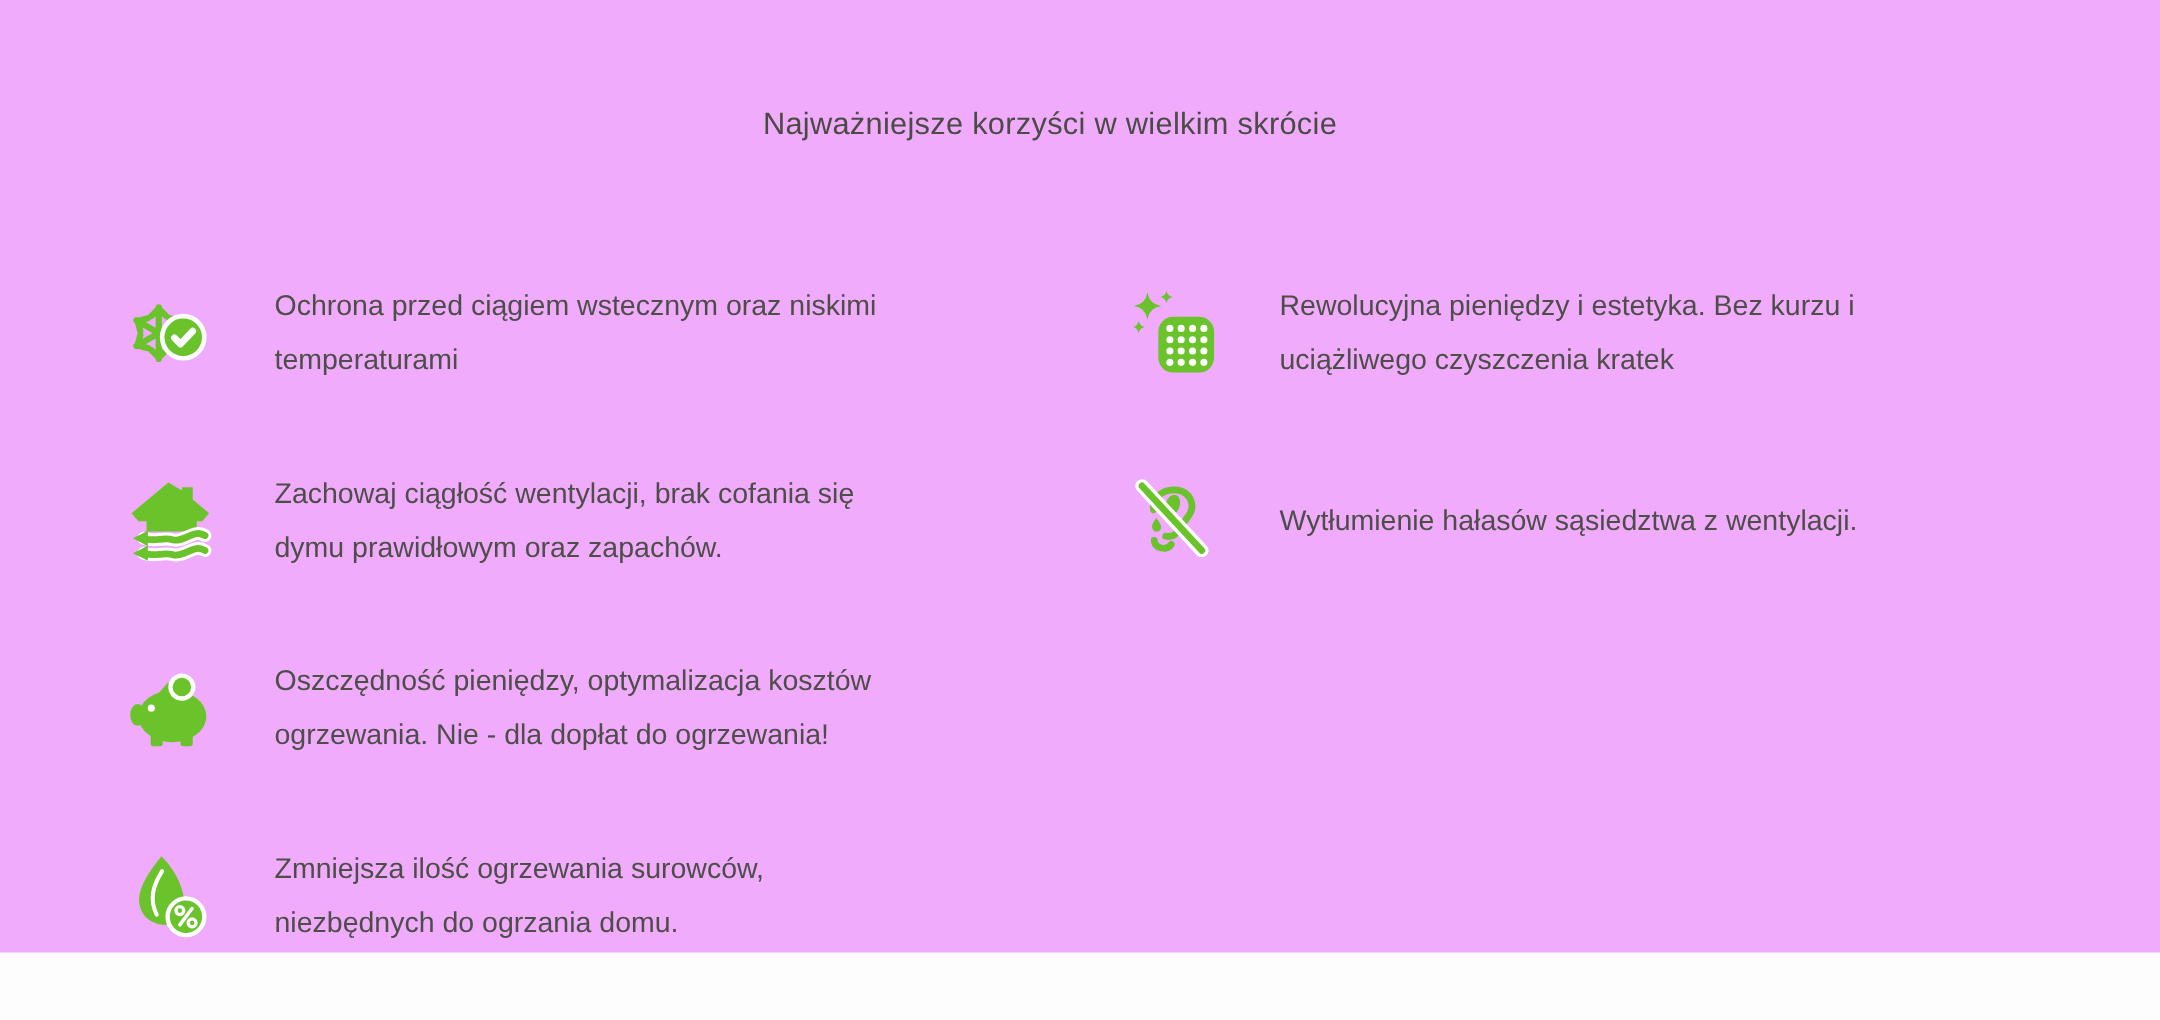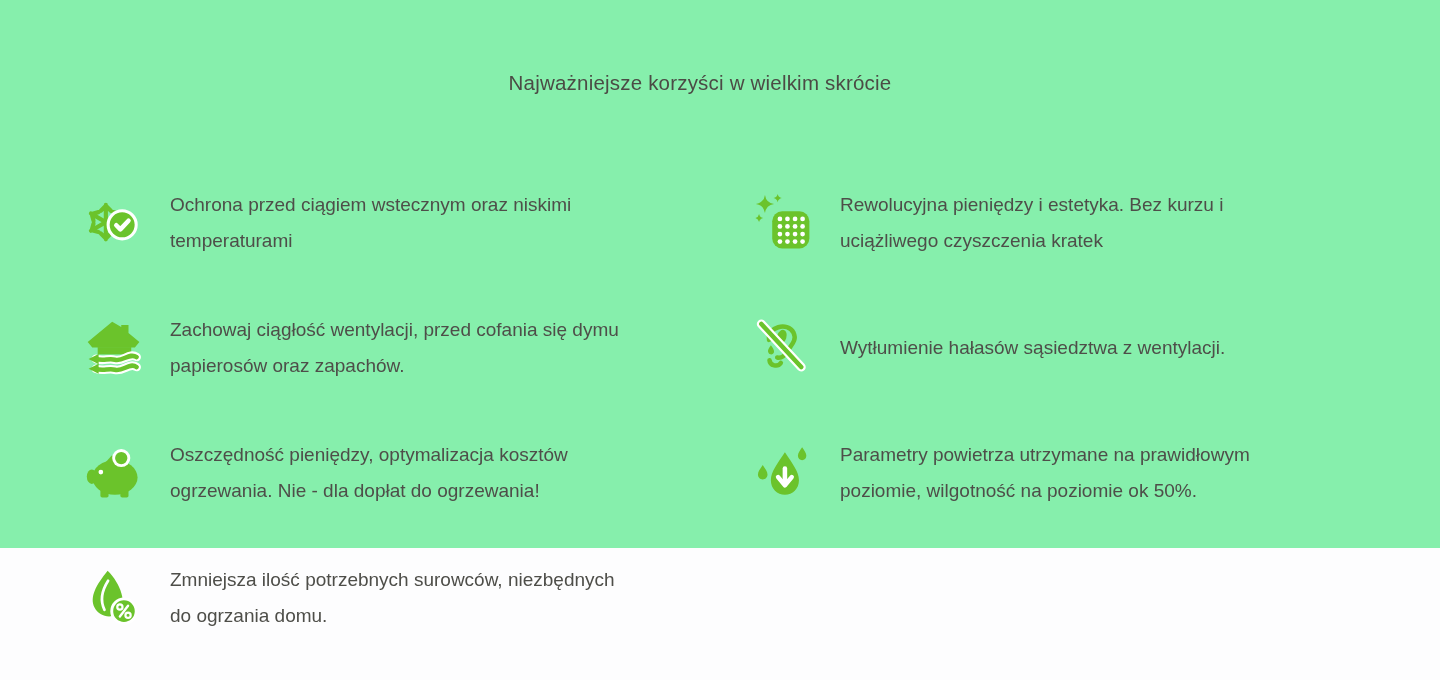--- a/index.html
+++ b/index.html
@@ -2,39 +2,39 @@
 <html style="--accent: #6bc32b; --title-color: #4b4b45; --text-color: #4e4e49;"><head>
 <meta charset="utf-8">
 <style>
   * { margin:0; padding:0; box-sizing:border-box; }
   html,body { width:1440px; height:680px; }
   body {
     font-family: "Liberation Sans", sans-serif;
     background: #fdfdfe;
     overflow: hidden;
   }
-  .canvas { position:relative; width:1440px; height:548px; background:#86efac; }
+  .canvas { position:relative; width:1440px; height:635px; background:#f0abfc; }
 
   .title {
     position:absolute; top:71px; left:0; width:1400px;
     text-align:center;
     font-size:20.5px; letter-spacing:0.2px;
     color: var(--title-color, #4b4b45);
   }
 
   .grid {
     position:absolute; top:160px; left:85px;
     display:grid;
     grid-template-columns: 535px 535px;
     grid-template-rows: repeat(4, 125px);
     grid-auto-flow: column;
     column-gap: 135px;
   }
 
-  .item { display:flex; align-items:center; gap:27px; }
+  .item { display:flex; align-items:center; gap:40px; }
 
   .icon {
     width:58px; height:58px; flex:0 0 58px;
     color: var(--accent, #6bc32b);
   }
   .icon svg { width:58px; height:58px; display:block; }
 
   .text {
     max-width:450px;
     font-size:19px; line-height:36px;
@@ -74,21 +74,21 @@
           <path fill="currentColor" d="M30 3 L3 25.5 L8 31.5 L55 31.5 L60 25.5 L48 15.5 L48 6.5 L40 6.5 L40 8.9 Z"></path>
           <rect x="14" y="31" width="37" height="8" fill="currentColor"></rect>
           <path d="M57 42 C49 36.5 42 47.5 33 45 C26 43 20 47 12 44" fill="none" stroke="#fff" stroke-width="9.5" stroke-linecap="round"></path>
           <path d="M57 42 C49 36.5 42 47.5 33 45 C26 43 20 47 12 44" fill="none" stroke="currentColor" stroke-width="5" stroke-linecap="round"></path>
           <path d="M57 53 C49 47.5 42 58.5 33 56 C26 54 20 58 12 55" fill="none" stroke="#fff" stroke-width="9.5" stroke-linecap="round"></path>
           <path d="M57 53 C49 47.5 42 58.5 33 56 C26 54 20 58 12 55" fill="none" stroke="currentColor" stroke-width="5" stroke-linecap="round"></path>
           <path d="M15 38.5 L4 44 L15 49.8 Z" fill="currentColor"></path>
           <path d="M15 49.5 L4 55 L15 60.5 Z" fill="currentColor"></path>
         </svg>
       </span>
-      <div class="text">Zachowaj ciągłość wentylacji, przed cofania się dymu papierosów oraz zapachów.</div>
+      <div class="text">Zachowaj ciągłość wentylacji, brak cofania się dymu prawidłowym oraz zapachów.</div>
     </div>
 
     <div class="item">
       <span class="icon">
         <svg viewBox="0 0 64 64">
           <rect x="17" y="48" width="9" height="11" rx="2" fill="currentColor"></rect>
           <rect x="39" y="48" width="9" height="11" rx="2" fill="currentColor"></rect>
           <ellipse cx="7.5" cy="36" rx="5.5" ry="8" fill="currentColor"></ellipse>
           <path d="M22 21 L30 12 L34 23 Z" fill="currentColor"></path>
           <ellipse cx="33" cy="37" rx="25" ry="19" fill="currentColor"></ellipse>
@@ -104,21 +104,21 @@
       <span class="icon">
         <svg viewBox="0 0 64 64">
           <path fill="currentColor" d="M25 2 C12 18 5 31 10.5 42.5 C15.5 53 31 56 38.5 47 C46 38 40 17 25 2 Z"></path>
           <path d="M25.5 13 C18.5 24 16 34 21.5 45" stroke="#fff" stroke-width="3" fill="none" stroke-linecap="round"></path>
           <circle cx="43" cy="46.5" r="13.5" fill="currentColor" stroke="#fff" stroke-width="3.2"></circle>
           <circle cx="38.5" cy="42" r="2.9" stroke="#fff" stroke-width="2.4" fill="none"></circle>
           <circle cx="47.5" cy="51" r="2.9" stroke="#fff" stroke-width="2.4" fill="none"></circle>
           <path d="M47.5 40.5 L38.5 52.5" stroke="#fff" stroke-width="2.6" stroke-linecap="round"></path>
         </svg>
       </span>
-      <div class="text">Zmniejsza ilość potrzebnych surowców, niezbędnych  do ogrzania domu.</div>
+      <div class="text">Zmniejsza ilość ogrzewania surowców, niezbędnych  do ogrzania domu.</div>
     </div>
 
     <div class="item">
       <span class="icon">
         <svg viewBox="0 0 64 64">
           <rect x="19" y="19" width="41" height="41" rx="11" fill="currentColor"></rect>
           <g fill="#fff">
             <circle cx="27.5" cy="27.5" r="2.6"></circle>
               <circle cx="35.8" cy="27.5" r="2.6"></circle>
               <circle cx="44.2" cy="27.5" r="2.6"></circle>
@@ -151,28 +151,16 @@
           <ellipse cx="29.5" cy="19.5" rx="5.2" ry="7.8" transform="rotate(18 29.5 19.5)" fill="currentColor"></ellipse>
           <path d="M17.5 29 C15 32.5 13.5 35 15 37.5 C16.5 40 20.5 39.5 21 36.5 C21.4 34.2 19.5 31.5 17.5 29 Z" fill="currentColor"></path>
           <path d="M16 45.5 C16.5 51.5 25 53.5 28.5 48.5" stroke="currentColor" stroke-width="5" fill="none" stroke-linecap="round"></path>
           <path d="M7 5.5 L51 53" stroke="#fff" stroke-width="10" stroke-linecap="round"></path>
           <path d="M7 5.5 L51 53" stroke="currentColor" stroke-width="5" stroke-linecap="round"></path>
         </svg>
       </span>
       <div class="text">Wytłumienie hałasów sąsiedztwa z wentylacji.</div>
     </div>
 
-    <div class="item">
-      <span class="icon">
-        <svg viewBox="0 0 64 64">
-          <path id="drop-big" fill="currentColor" d="M33 9 C25 21 17.5 30.5 17.5 40 C17.5 49.5 24.5 56 33 56 C41.5 56 48.5 49.5 48.5 40 C48.5 30.5 41 21 33 9 Z"></path>
-          <path d="M33 27 L33 43" stroke="#fff" stroke-width="5" stroke-linecap="round"></path>
-          <path d="M25.5 36.5 L33 45.5 L40.5 36.5" stroke="#fff" stroke-width="5" fill="none" stroke-linecap="round" stroke-linejoin="round"></path>
-          <use href="#drop-big" transform="translate(-2.7 20) scale(0.34)"></use>
-          <use href="#drop-big" transform="translate(42.1 1) scale(0.30)"></use>
-        </svg>
-      </span>
-      <div class="text">Parametry powietrza utrzymane na prawidłowym poziomie, wilgotność na poziomie ok 50%.</div>
-    </div>
 
 
   </div>
 </div>
 
 </body></html>

